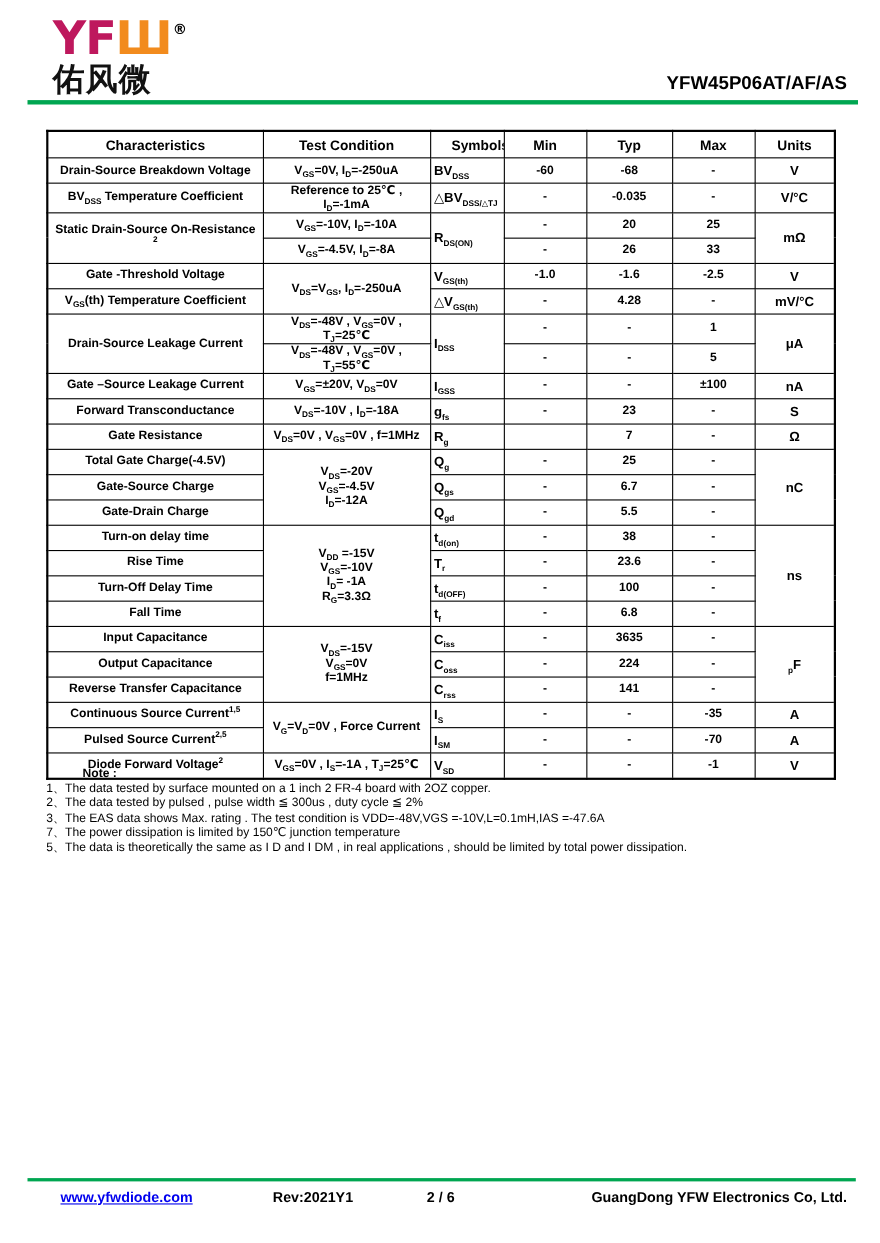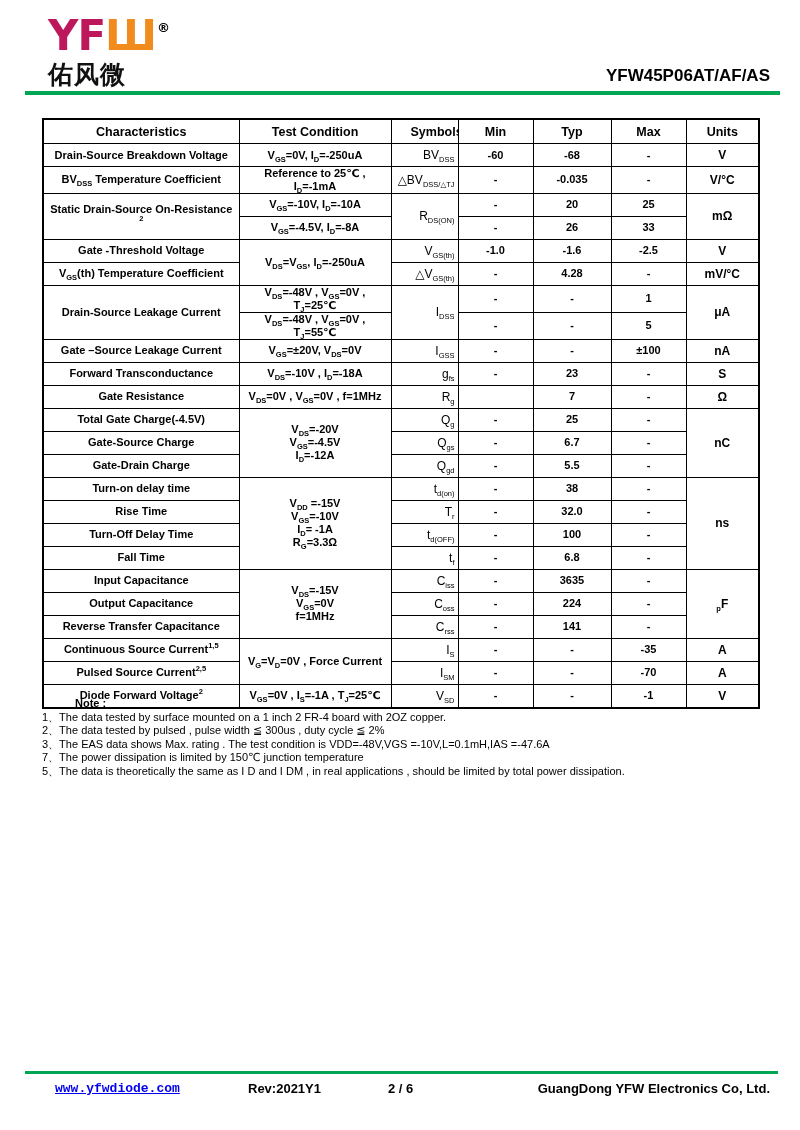--- a/index.html
+++ b/index.html
@@ -6,49 +6,49 @@
   .page{position:relative;width:800px;height:1130px;background:#ffffff;
         font-family:"Liberation Sans","DejaVu Sans",sans-serif;color:#000;overflow:hidden;}
 
   
   .logo{position:absolute;left:48px;top:6px;}
   .logo-mark{font-family:"DejaVu Sans","Liberation Sans",sans-serif;font-weight:bold;
              font-size:42px;line-height:44px;letter-spacing:-1px;}
   .logo-yf{color:#be185d;}
   .logo-sha{color:#f28b1d;}
   .logo-reg{font-size:13px;color:#000;vertical-align:18px;font-weight:bold;margin-left:1px;}
-  .logo-cn{font-size:25px;font-weight:bold;color:#111;line-height:30px;margin-top:1px;letter-spacing:1px;}
+  .logo-cn{font-size:29px;font-weight:bold;color:#111;line-height:30px;margin-top:1px;letter-spacing:1px;}
   .part-number{position:absolute;right:30px;top:66px;font-size:17px;font-weight:bold;}
   .top-rule{position:absolute;top:91px;left:25px;right:20px;height:4px;background:#00A651;}
   .section-title{position:absolute;top:98px;left:45px;font-size:14px;font-weight:bold;color:#00A651;}
 
   
   .table-wrap{position:absolute;top:118px;left:42px;}
   table{border-collapse:collapse;table-layout:fixed;width:716px;border:2px solid #000;}
   th,td{border:1px solid #000;overflow:hidden;}
   th{height:23px;font-size:12.5px;font-weight:bold;text-align:center;padding:0 19px;}
   td{height:22px;padding:0 3px;font-size:11px;line-height:1.18;}
   .cell-char{text-align:center;font-weight:bold;}
   .cell-cond{text-align:center;font-weight:bold;white-space:pre-line;}
-  .cell-sym{text-align:right;font-weight:normal;font-size:12px;}
+  .cell-sym{text-align:left;font-weight:bold;font-size:12px;}
   .cell-val{text-align:center;font-weight:bold;}
   .cell-unit{text-align:center;font-weight:bold;font-size:12px;}
   sub{font-size:7.5px;line-height:0;}
   sup{font-size:7.5px;line-height:0;}
 
   
   .notes{position:absolute;top:697px;left:42px;width:720px;font-size:11px;line-height:13.5px;}
   .note-title{font-weight:bold;padding-left:33px;}
   .note-line{white-space:nowrap;}
 
   
   .footer-rule{position:absolute;top:1071px;left:25px;right:22px;height:3px;background:#00A651;}
   .footer{position:absolute;top:1081px;left:0;width:800px;height:22px;font-size:13px;font-weight:bold;}
   .footer a{color:#0000EE;text-decoration:underline;}
-  .f-web{position:absolute;left:55px;top:0;font-family:Liberation Mono, monospace;}
+  .f-web{position:absolute;left:55px;top:0;}
   .f-rev{position:absolute;left:248px;top:0;}
   .f-page{position:absolute;left:388px;top:0;}
   .f-co{position:absolute;right:30px;top:0;}
 </style>
 </head>
 <body>
 
 <div class="page">
 
   <div class="logo">
@@ -205,21 +205,21 @@
             <td class="cell-sym">t<sub>d(on)</sub></td>
             <td class="cell-val">-</td>
             <td class="cell-val">38</td>
             <td class="cell-val">-</td>
             <td class="cell-unit" rowspan="4">ns</td>
           </tr>
           <tr>
             <td class="cell-char">Rise Time</td>
             <td class="cell-sym">T<sub>r</sub></td>
             <td class="cell-val">-</td>
-            <td class="cell-val">32.0</td>
+            <td class="cell-val">23.6</td>
             <td class="cell-val">-</td>
           </tr>
           <tr>
             <td class="cell-char">Turn-Off  Delay Time</td>
             <td class="cell-sym">t<sub>d(OFF)</sub></td>
             <td class="cell-val">-</td>
             <td class="cell-val">100</td>
             <td class="cell-val">-</td>
           </tr>
           <tr>

